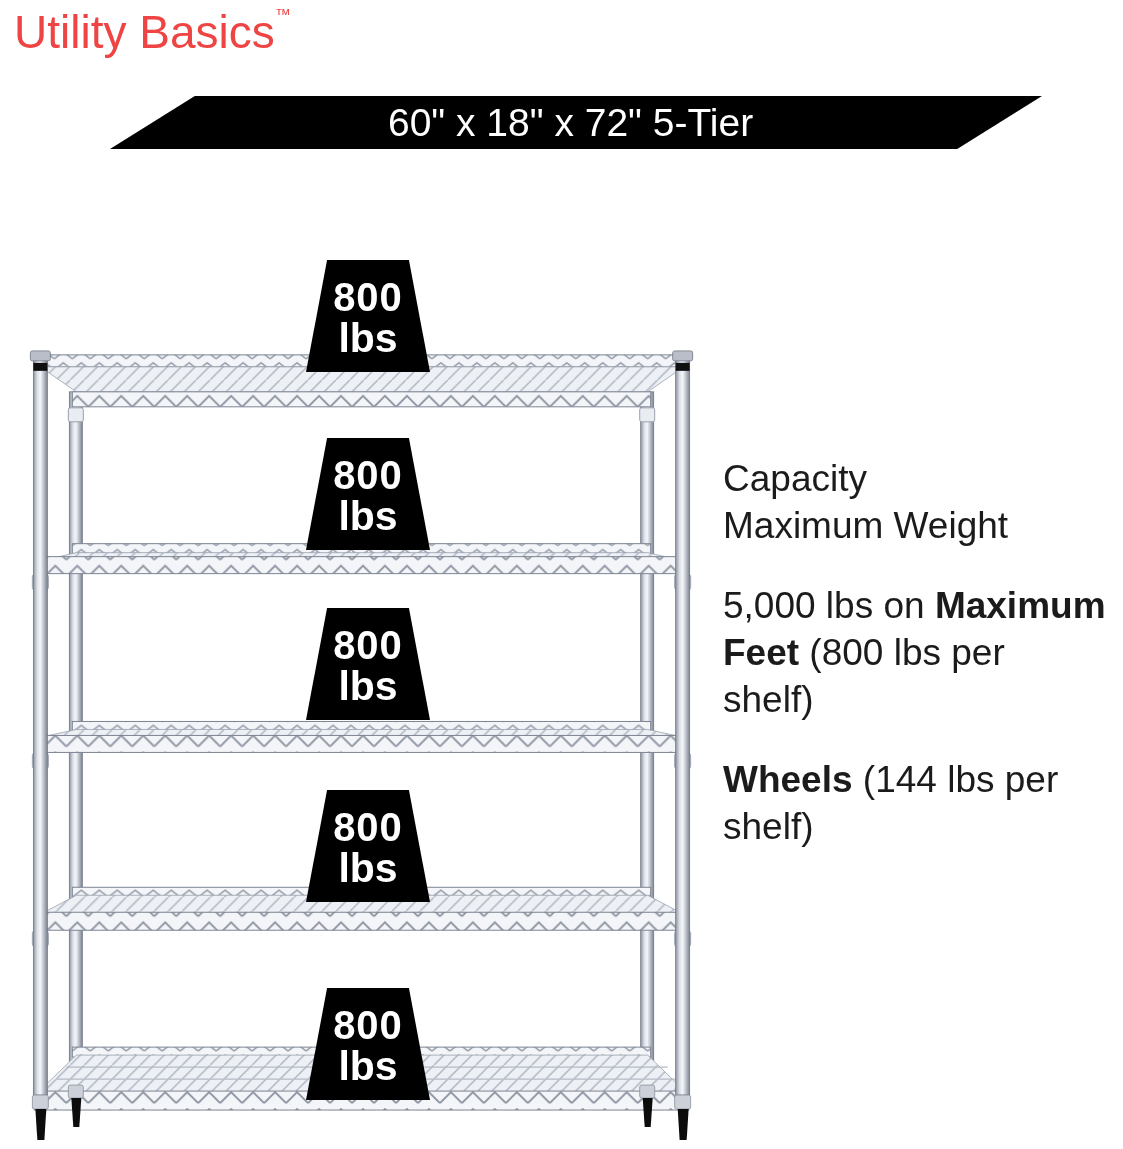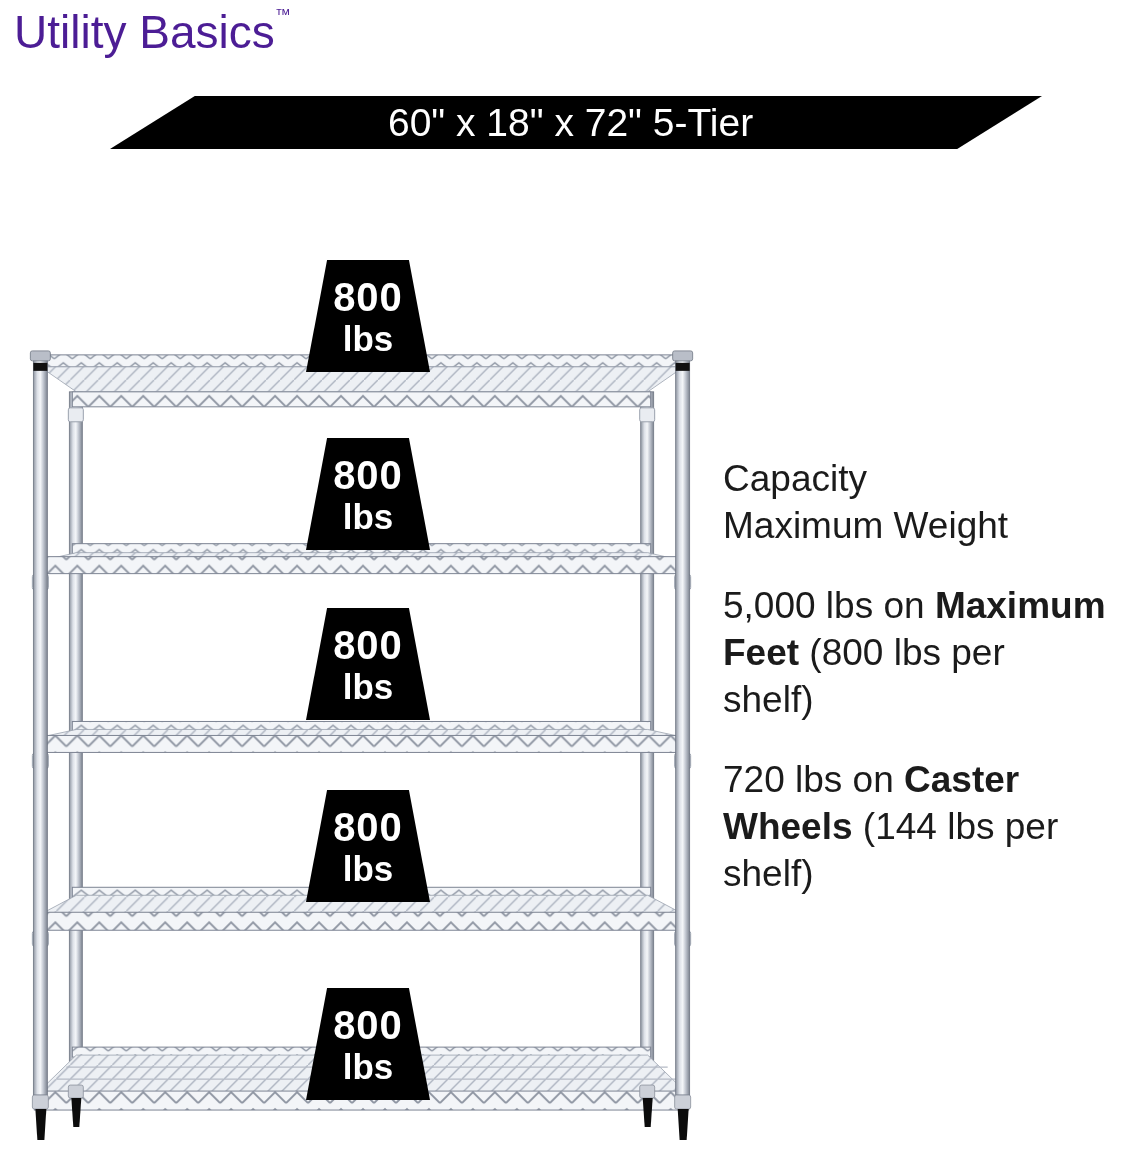--- a/index.html
+++ b/index.html
@@ -1,40 +1,40 @@
 <!DOCTYPE html>
 <html><head>
 <meta charset="utf-8">
 <style>
   html,body{margin:0;padding:0;background:#ffffff;}
   body{font-family:"Liberation Sans","DejaVu Sans",sans-serif;color:#1b1b1b;}
   .canvas{position:relative;width:1123px;height:1149px;background:#ffffff;overflow:hidden;}
 
   
-  .logo{position:absolute;left:14px;top:5px;font-size:46px;font-weight:400;color:#4c1d95;letter-spacing:0px;}
+  .logo{position:absolute;left:14px;top:5px;font-size:46px;font-weight:400;color:#ef4444;letter-spacing:0px;}
   .logo .tm{font-size:16px;vertical-align:28px;font-weight:400;}
 
   
   .banner{position:absolute;left:110px;top:96px;width:932px;height:53px;background:#000000;
           clip-path:polygon(9.1% 0,100% 0,90.9% 100%,0 100%);
           display:flex;align-items:center;justify-content:center;
           color:#ffffff;font-size:39px;font-weight:400;}
   .banner span,.banner b{white-space:pre;}
   .banner b{font-weight:700;}
 
   
   .rack-svg{position:absolute;left:0;top:240px;width:740px;height:909px;}
 
   
   .weight{position:absolute;left:306px;width:124px;height:112px;background:#000000;
           clip-path:polygon(17% 0,83% 0,100% 100%,0 100%);
           display:flex;flex-direction:column;align-items:center;justify-content:center;
           color:#ffffff;text-align:center;}
   .weight .wv{font-size:40px;font-weight:700;line-height:44px;letter-spacing:1px;}
-  .weight .wu{font-size:35px;font-weight:700;line-height:39px;}
+  .weight .wu{font-size:41px;font-weight:700;line-height:39px;}
   .w1{top:260px;} .w2{top:438px;} .w3{top:608px;} .w4{top:790px;} .w5{top:988px;}
 
   
   .info{position:absolute;left:723px;top:0;color:#1b1b1b;}
   .info .block{position:absolute;left:0;}
   .info .line{white-space:nowrap;font-size:37px;line-height:47px;font-weight:400;}
   .info .line span,.info .line b{white-space:pre;}
   .info .line b{font-weight:700;}
   .heading-block{top:455px;}
   .para1{top:582px;}
@@ -169,19 +169,18 @@
       <div class="line">Maximum Weight</div>
     </div>
 
     <div class="block para1">
       <div class="line"><span>5,000 lbs on </span><b>Maximum</b></div>
       <div class="line"><b>Feet</b><span> (800 lbs per</span></div>
       <div class="line"><span>shelf)</span></div>
     </div>
 
     <div class="block para2">
-      <div class="line"><span>720 lbs on </span><b>Caster</b></div>
       <div class="line"><b>Wheels</b><span> (144 lbs per</span></div>
       <div class="line"><span>shelf)</span></div>
     </div>
   </div>
 
 </div>
 
 </body></html>

